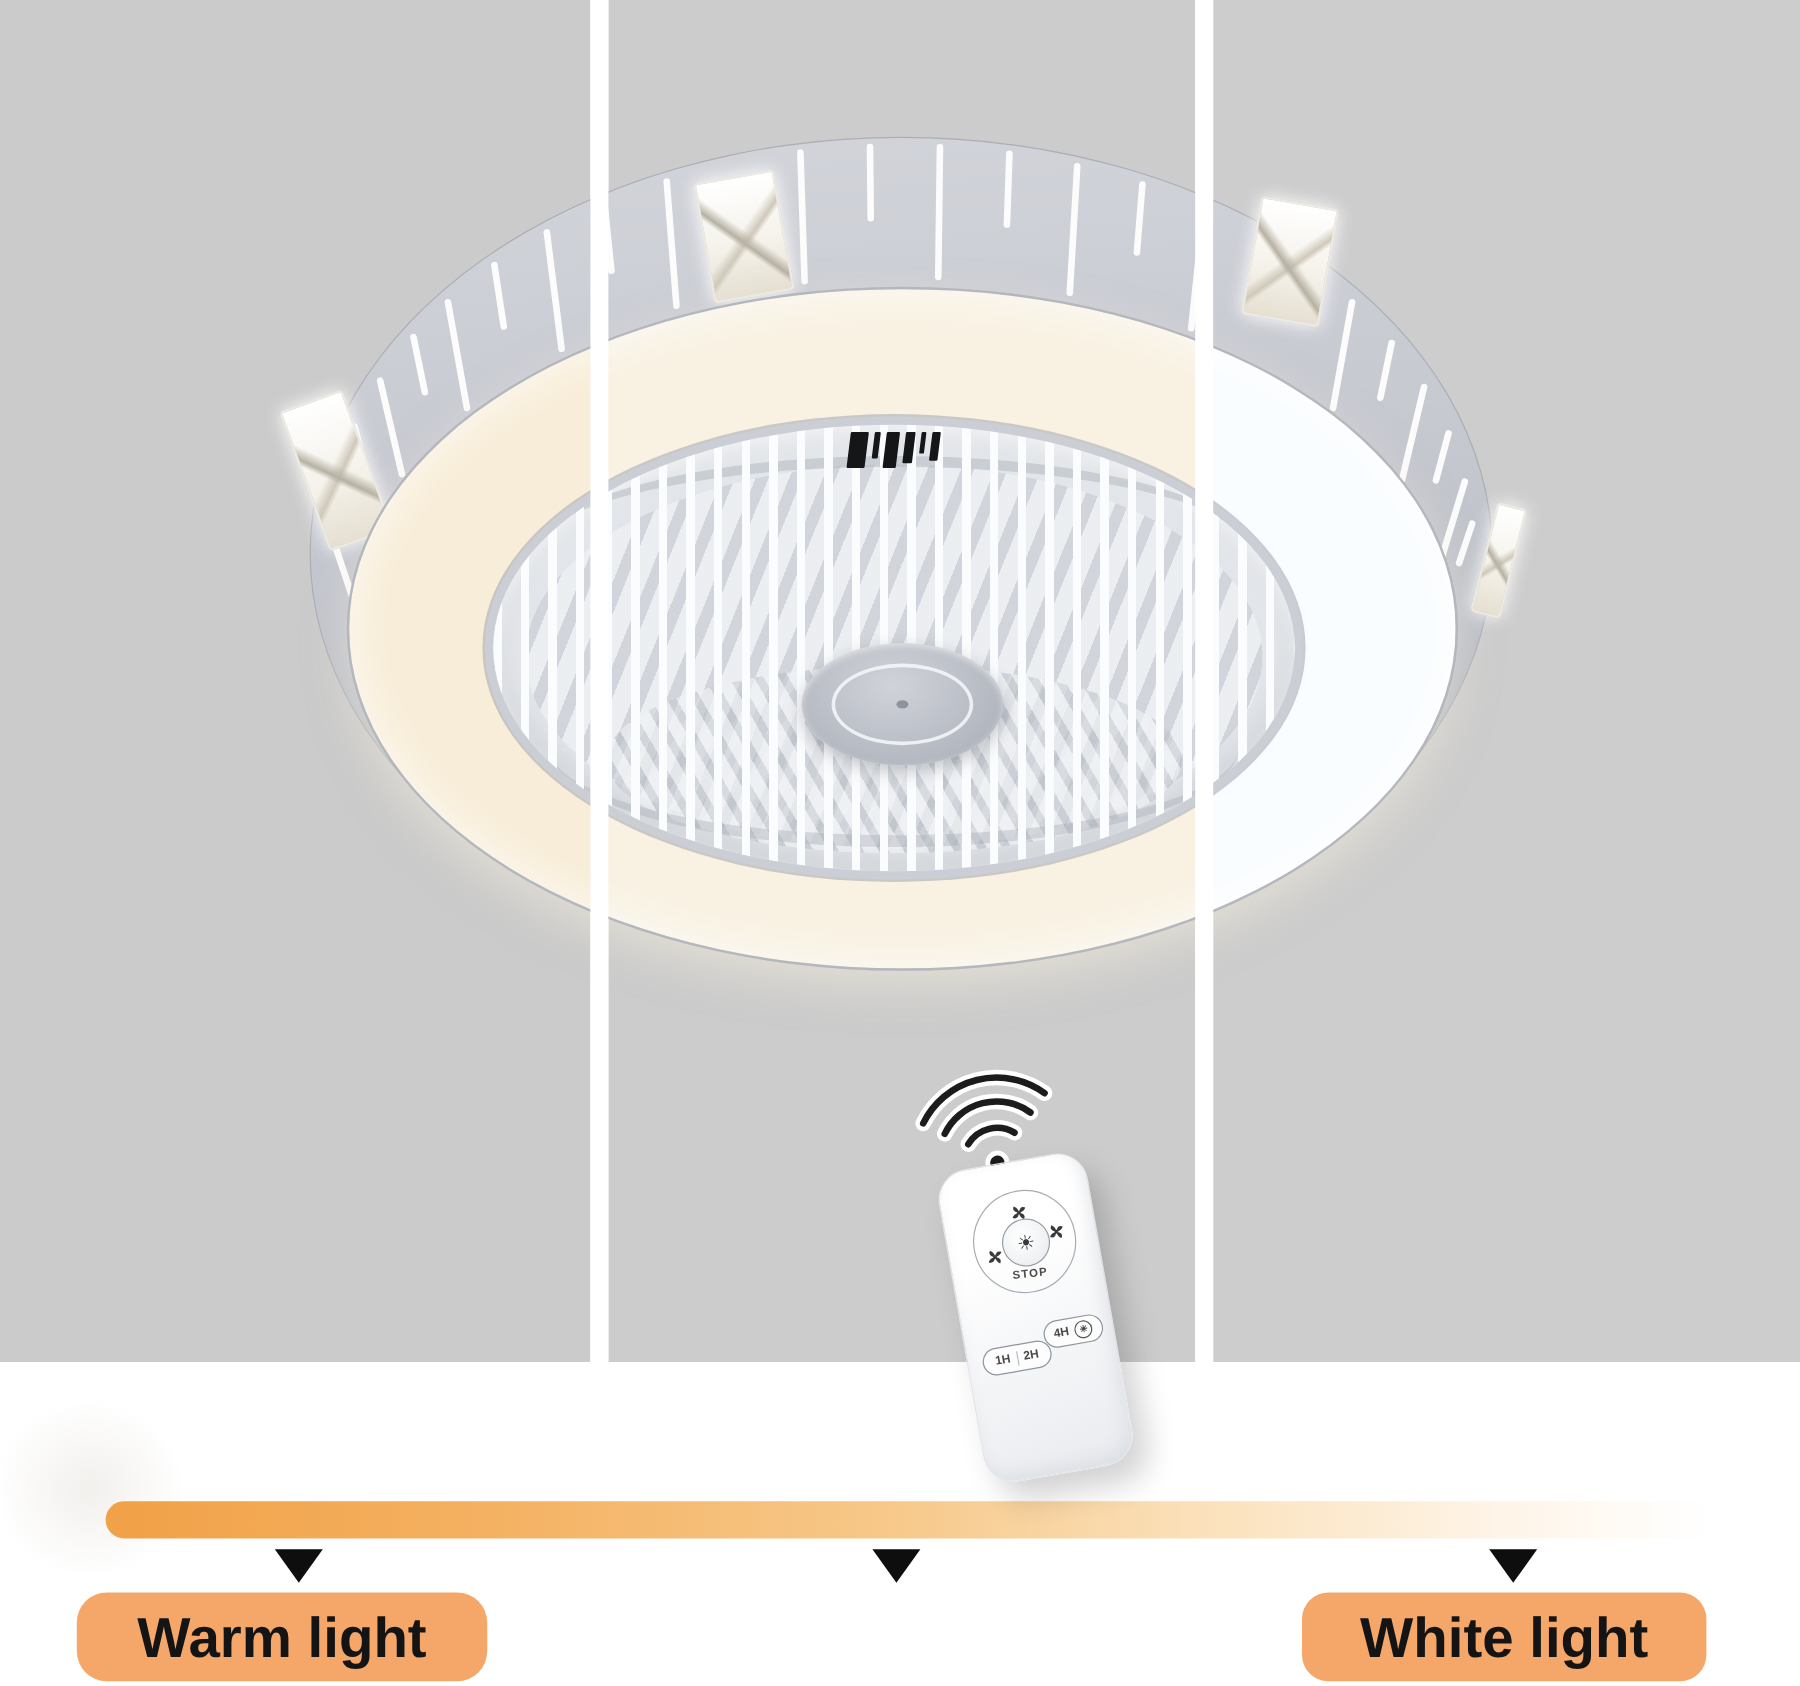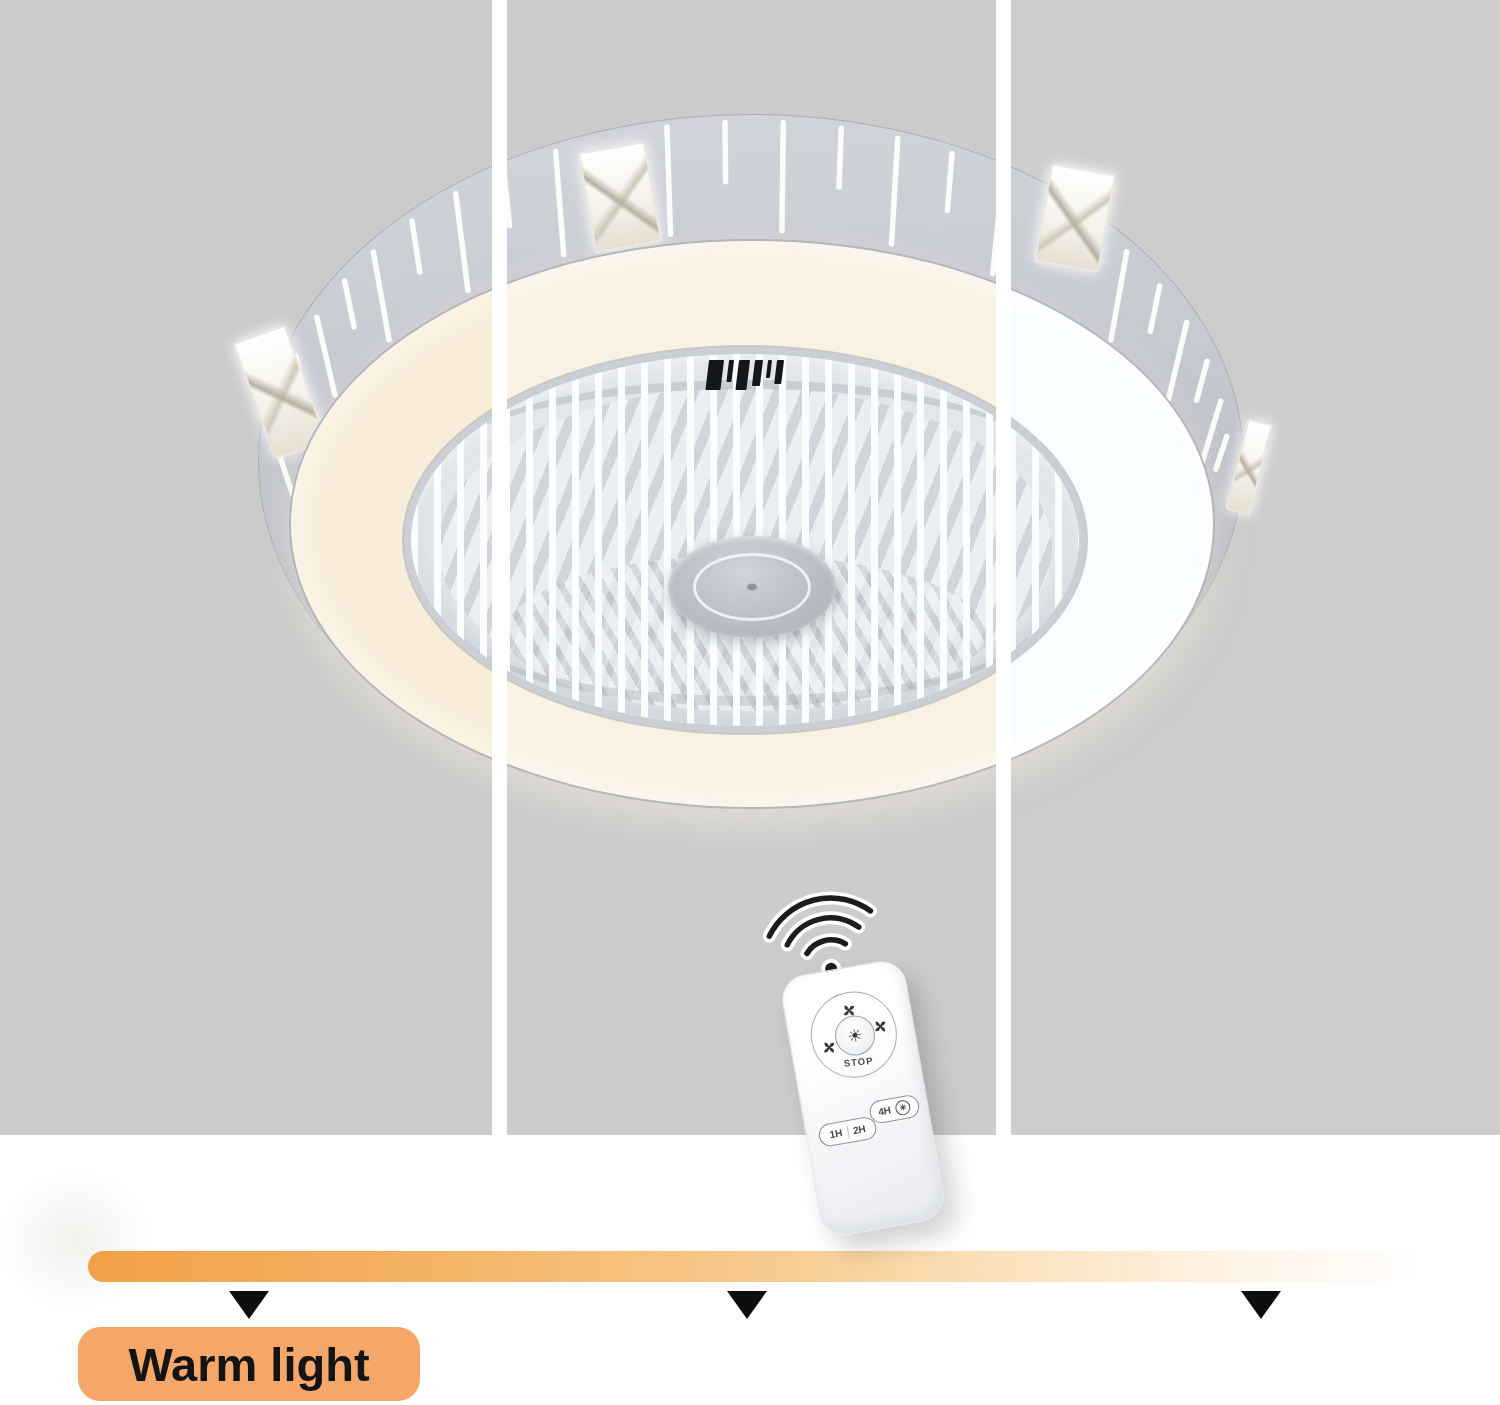--- a/index.html
+++ b/index.html
@@ -83,21 +83,21 @@
   .pill .circ{width:13px;height:13px;border:1.1px solid #555;border-radius:50%;display:grid;place-items:center;
         font-size:8px;line-height:1;color:#444;}
   
   .grad-bar{position:absolute;left:88px;top:1251px;width:1380px;height:31px;border-radius:16px 6px 6px 16px;
         background:linear-gradient(90deg,#f1a147 0%,#f4b060 22%,#f7c98b 48%,#fbe3bf 68%,#fef4e7 84%,rgba(255,255,255,0) 97%);}
   .tri{position:absolute;top:1291px;width:0;height:0;border-left:20px solid transparent;
         border-right:20px solid transparent;border-top:28px solid #0e0e0e;}
   .tri.t1{left:229px;} .tri.t2{left:727px;} .tri.t3{left:1241px;}
   .mode-label{position:absolute;top:1327px;height:74px;border-radius:22px;background:#f5a76a;
         display:flex;align-items:center;justify-content:center;color:#141414;font-size:47px;font-weight:bold;}
-  .mode-label.l1{left:78px;width:342px;}
+  .mode-label.l1{left:64px;width:342px;border-radius:25px;}
   .mode-label.l2{left:580px;width:336px;}
   .mode-label.l3{left:1085px;width:337px;}
   .blob{position:absolute;left:-25px;top:1148px;width:200px;height:185px;
         background:radial-gradient(closest-side,#f2f0ed 0%,rgba(255,255,255,0) 80%);}
 </style>
 </head>
 <body>
 
 <div class="stage">
 
@@ -221,14 +221,15 @@
   </div>
 
   <div class="blob"></div>
   <div class="grad-bar"></div>
 
   <div class="tri t1"></div>
   <div class="tri t2"></div>
   <div class="tri t3"></div>
 
   <div class="mode-label l1">Warm light</div>
+  <div class="mode-label l3">White light</div>
 
 </div>
 
 </body></html>

